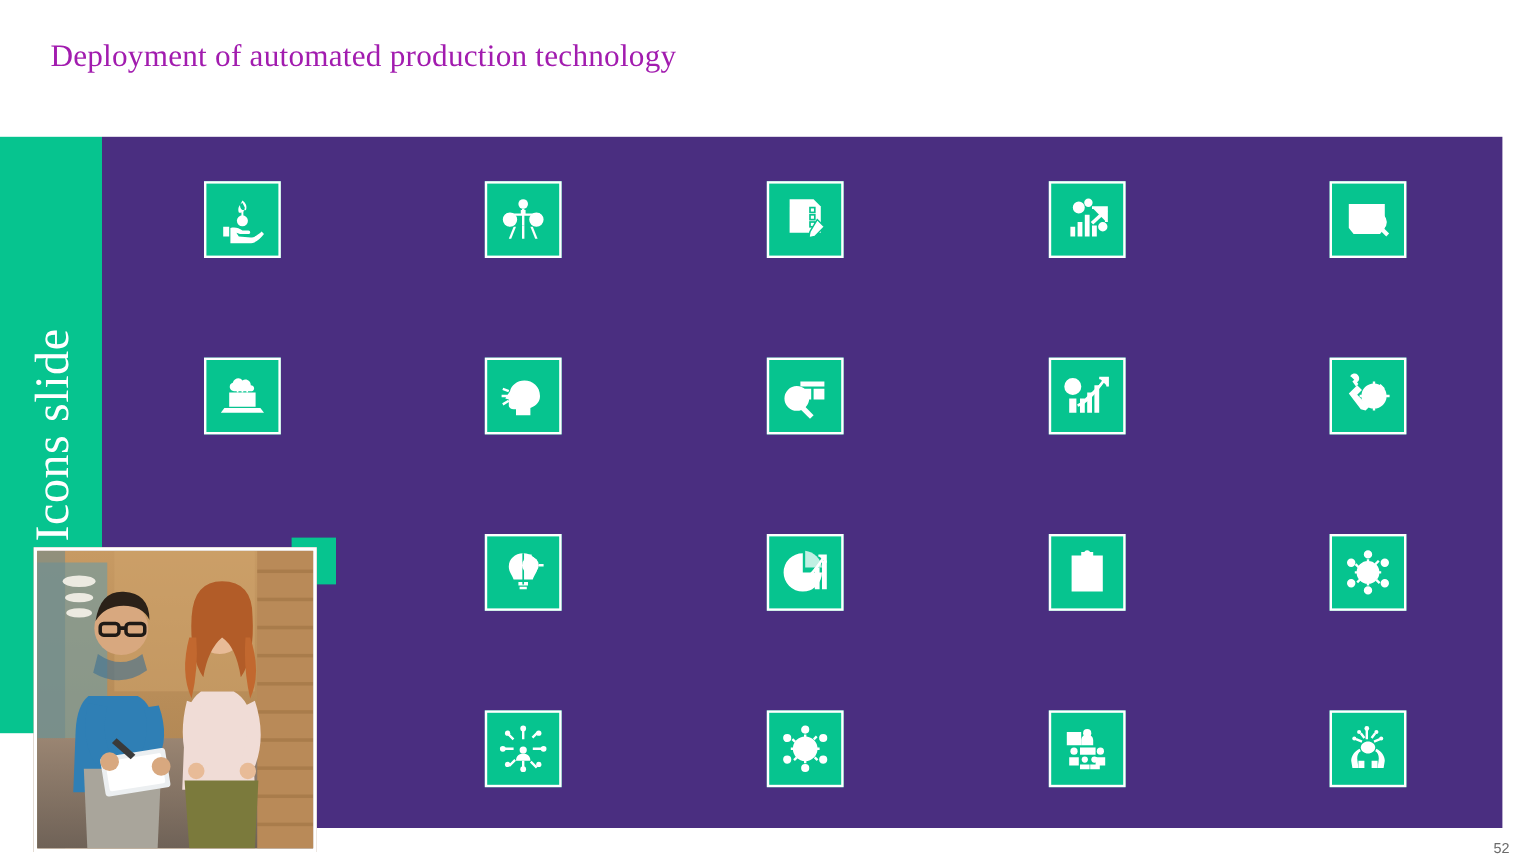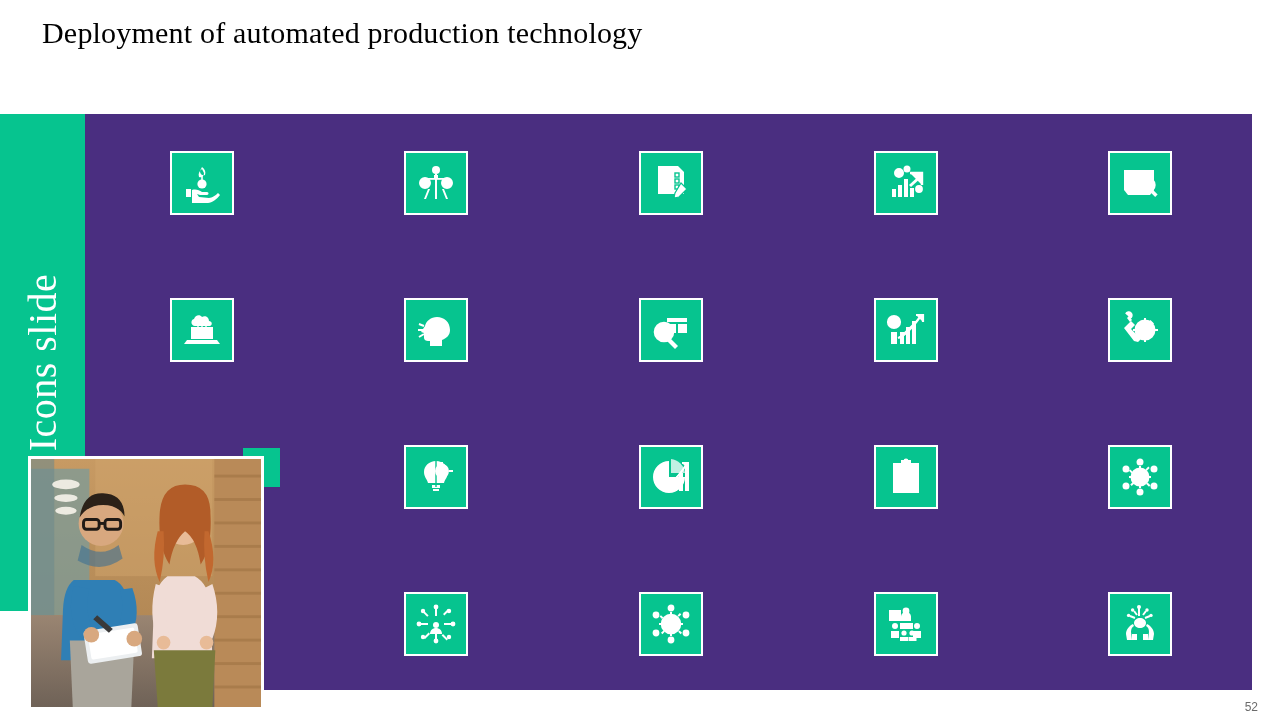--- a/index.html
+++ b/index.html
@@ -4,23 +4,23 @@
 <style>
   html,body{margin:0;padding:0;}
   body{
     width:1280px;height:720px;overflow:hidden;background:#ffffff;
     font-family:"Liberation Sans",sans-serif;position:relative;
   }
   #slide{position:absolute;left:0;top:0;width:1280px;height:720px;background:#ffffff;}
 
   
   .title{
-    position:absolute;left:42px;top:16px;width:1000px;
+    position:absolute;left:42px;top:32px;width:1000px;
     font-family:"Liberation Serif","DejaVu Serif",serif;
-    font-size:30px;color:#000000;letter-spacing:.2px;white-space:nowrap;
+    font-size:26px;color:#a21caf;letter-spacing:.2px;white-space:nowrap;
   }
 
   
   .green-band{
     position:absolute;left:0;top:114px;width:85px;height:497px;background:#06C48F;
   }
   .purple-panel{
     position:absolute;left:85px;top:114px;width:1167px;height:576px;background:#4A2E80;
   }
   .side-label{

